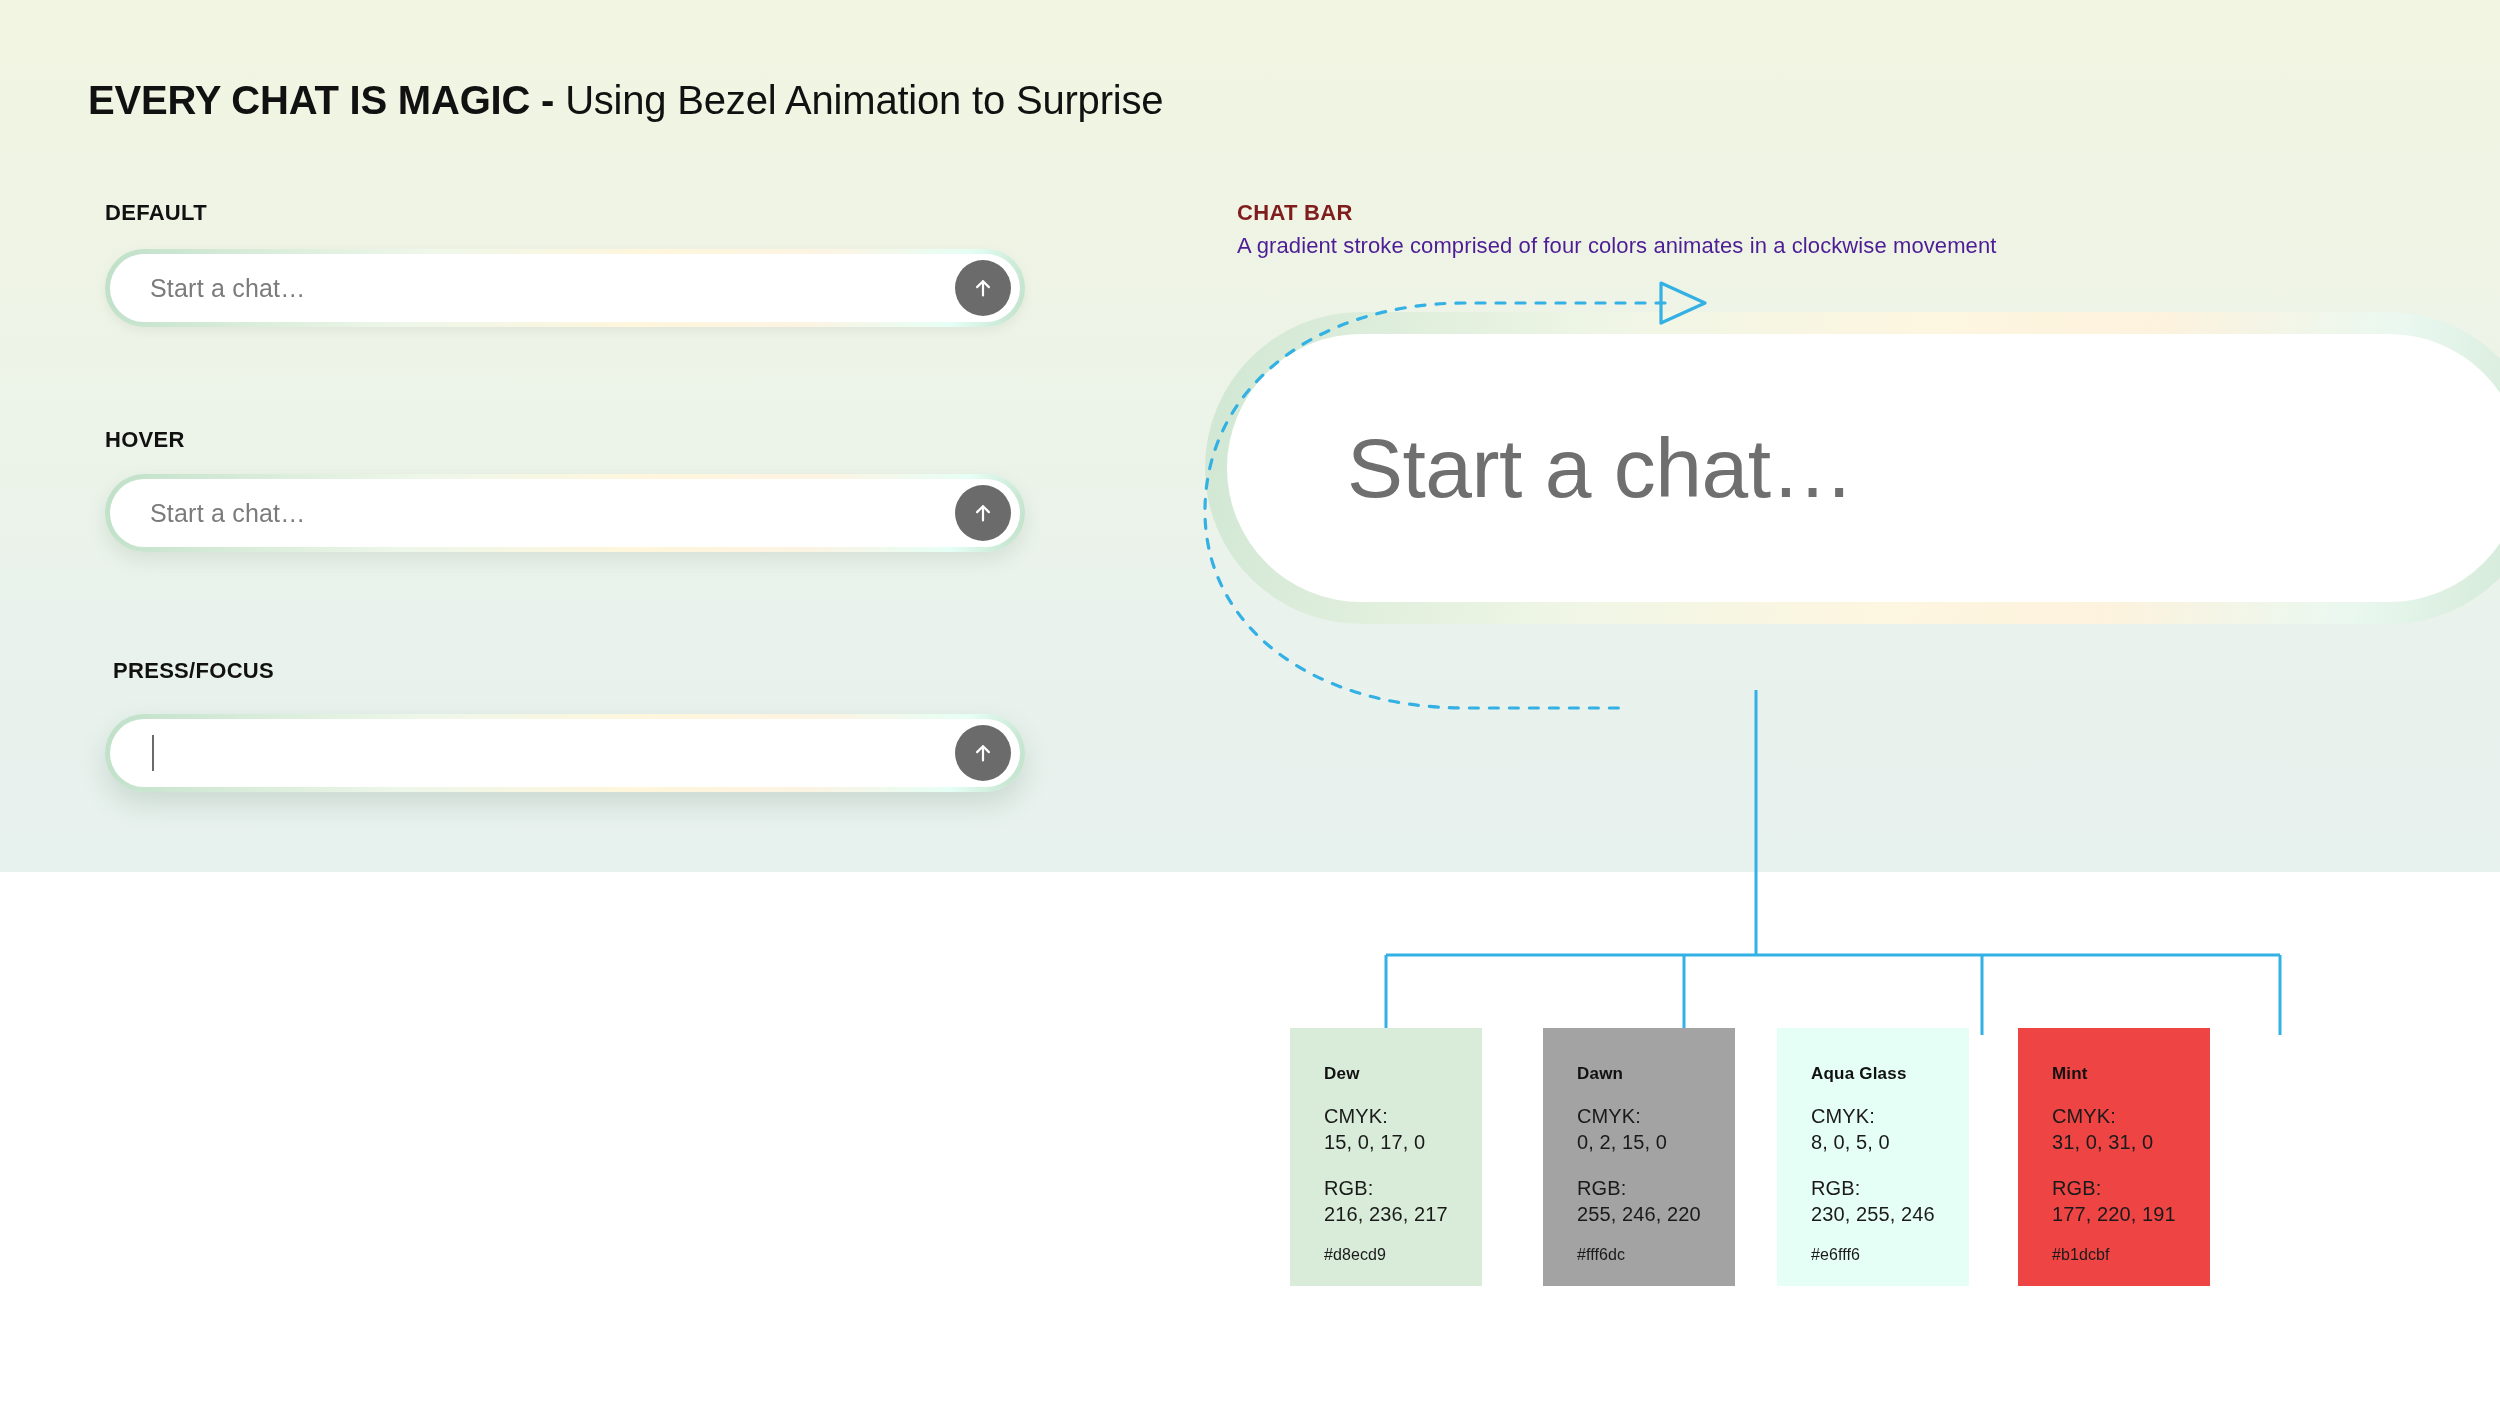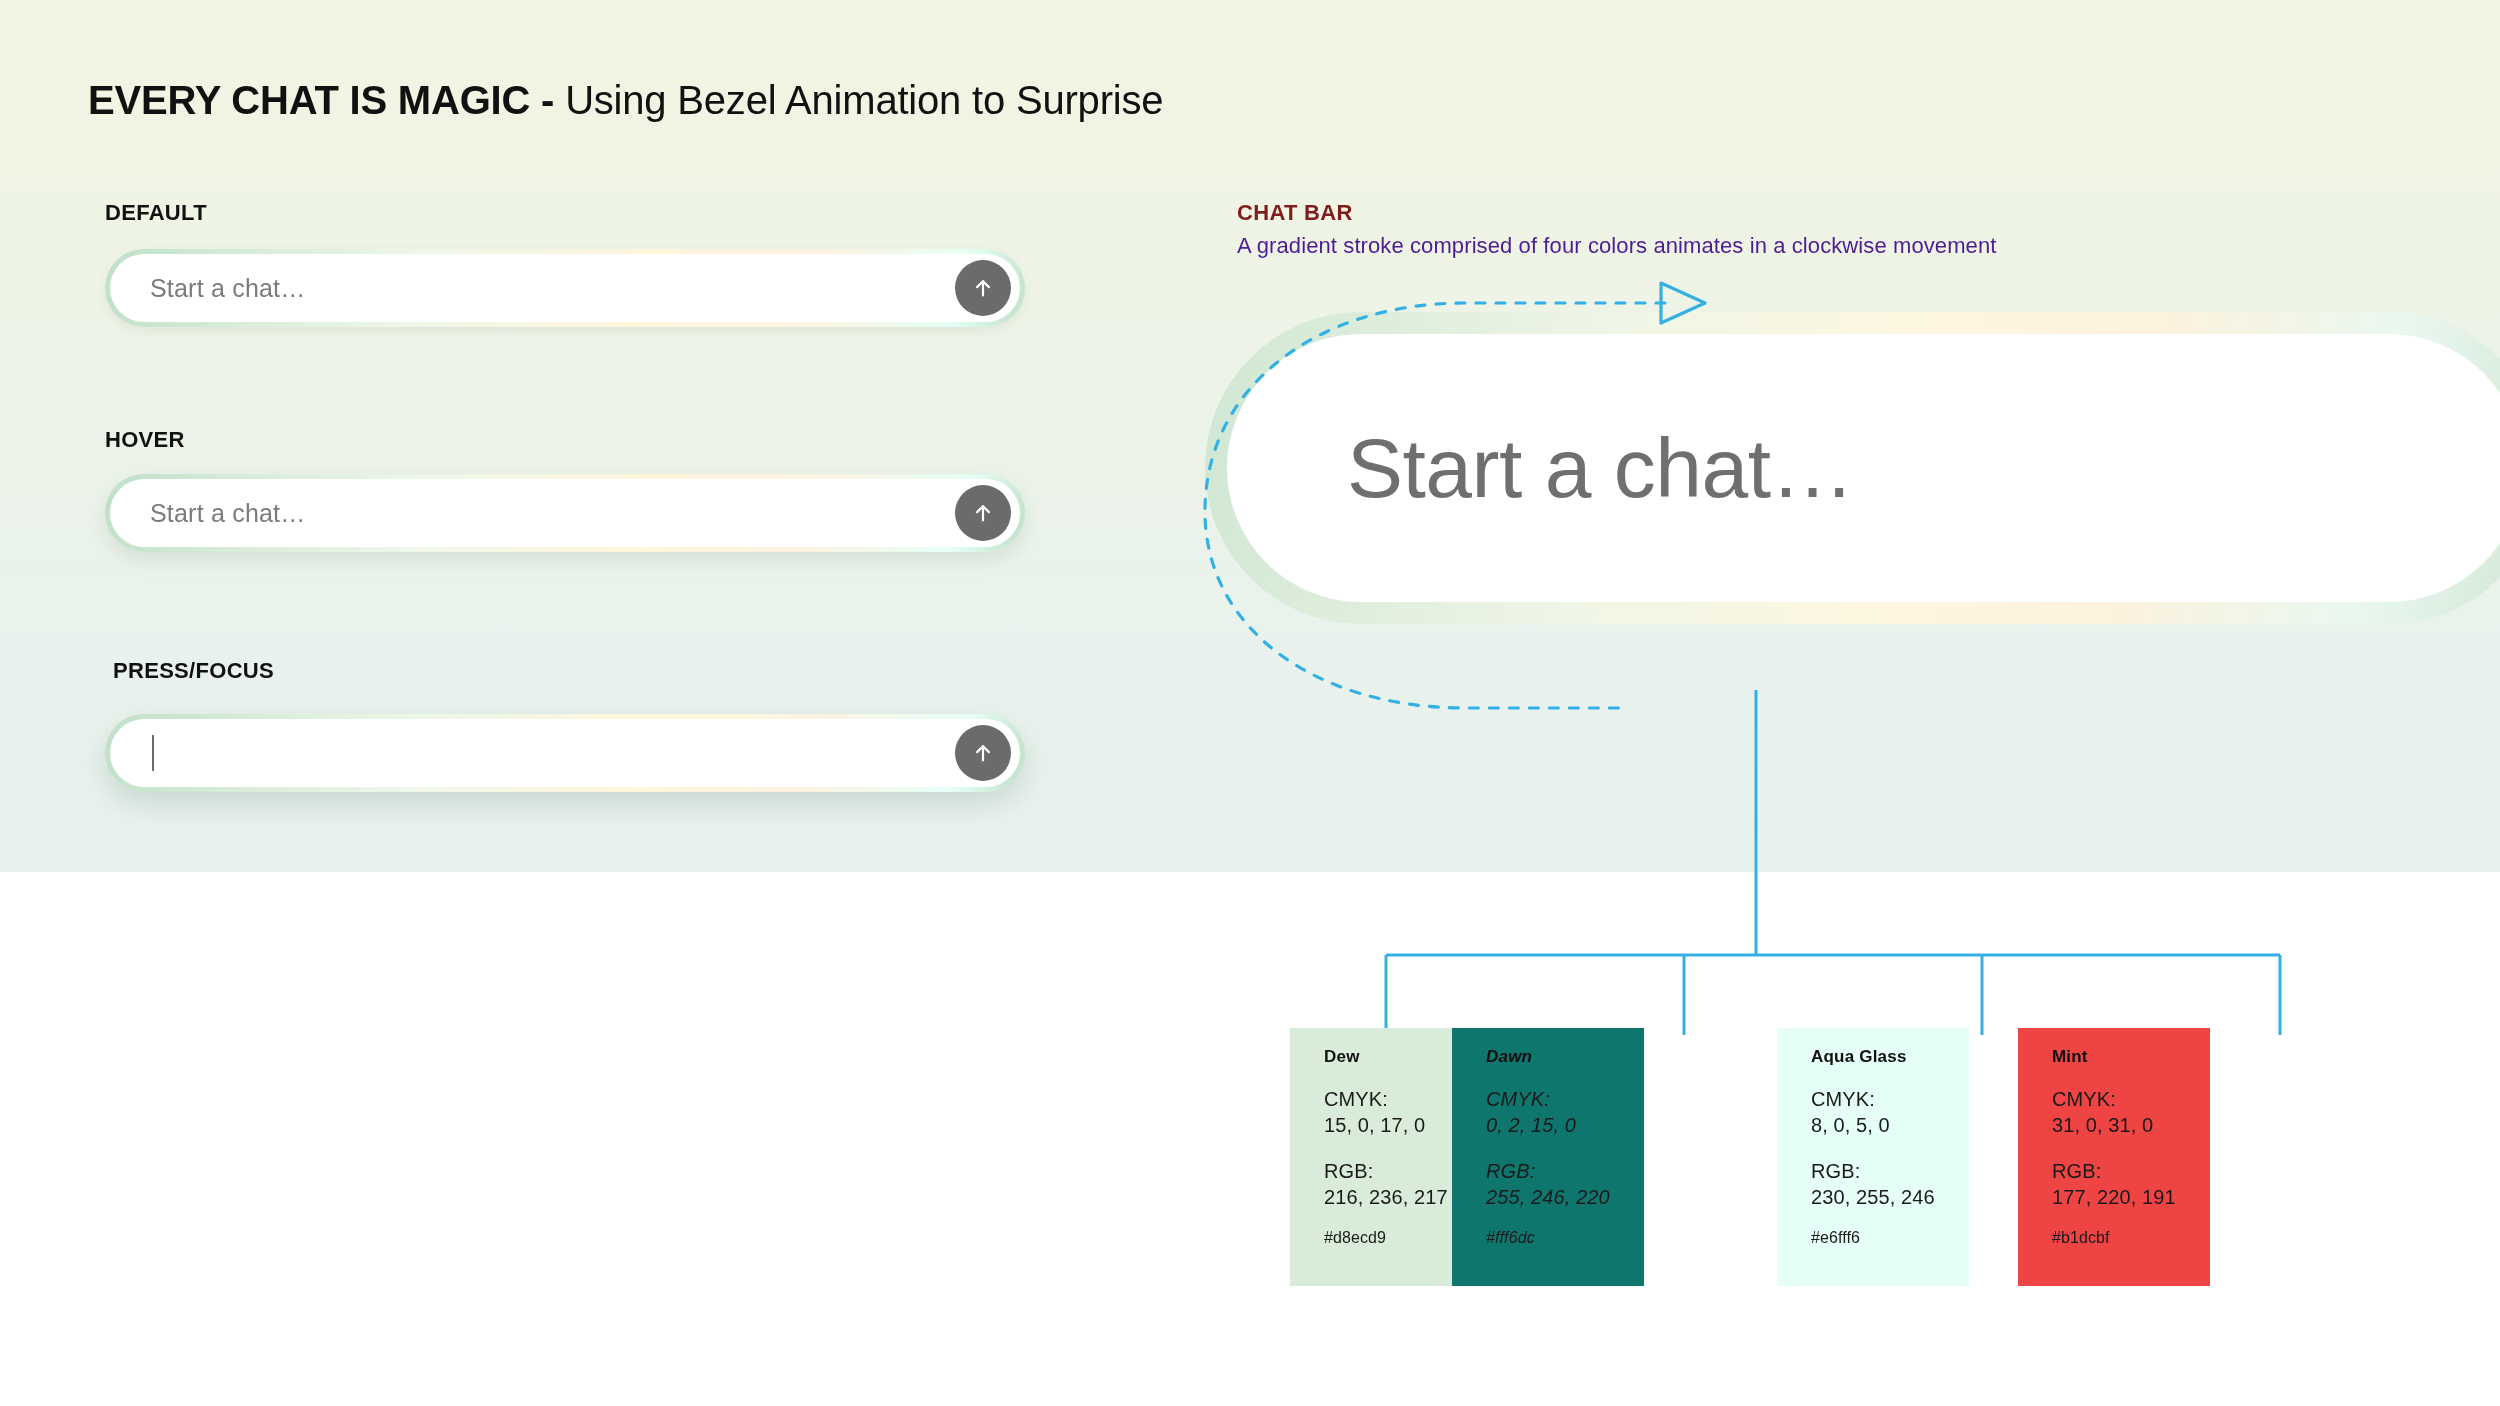--- a/index.html
+++ b/index.html
@@ -83,21 +83,21 @@
 
   
   #dash-path{position:absolute;left:1165px;top:268px;pointer-events:none;}
 
   
   #connectors{position:absolute;left:1250px;top:690px;pointer-events:none;}
 
   
   .swatch{
     position:absolute;width:192px;height:258px;top:1028px;
-    box-sizing:border-box;padding:19px 0 0 34px;
+    box-sizing:border-box;padding:36px 0 0 34px;
   }
   .swatch .sw-name{font-size:17px;font-weight:bold;color:#111;letter-spacing:.2px;}
   .swatch .sw-block{margin-top:19px;font-size:20px;color:#1a1a1a;line-height:1.32;letter-spacing:.1px;}
   .swatch .sw-hex{margin-top:18px;font-size:16px;color:#1a1a1a;letter-spacing:.1px;}
 </style>
 </head>
 <body>
 
 <div id="bg-band"></div>
 
@@ -182,21 +182,21 @@
     <div>CMYK:</div>
     <div>15, 0, 17, 0</div>
   </div>
   <div class="sw-block">
     <div>RGB:</div>
     <div>216, 236, 217</div>
   </div>
   <div class="sw-hex">#d8ecd9</div>
 </div>
 
-<div class="swatch" style="left:1452px;background:#0f766e;font-style:italic;">
+<div class="swatch" style="left:1543px;background:#a3a3a3;">
   <div class="sw-name">Dawn</div>
   <div class="sw-block">
     <div>CMYK:</div>
     <div>0, 2, 15, 0</div>
   </div>
   <div class="sw-block">
     <div>RGB:</div>
     <div>255, 246, 220</div>
   </div>
   <div class="sw-hex">#fff6dc</div>

